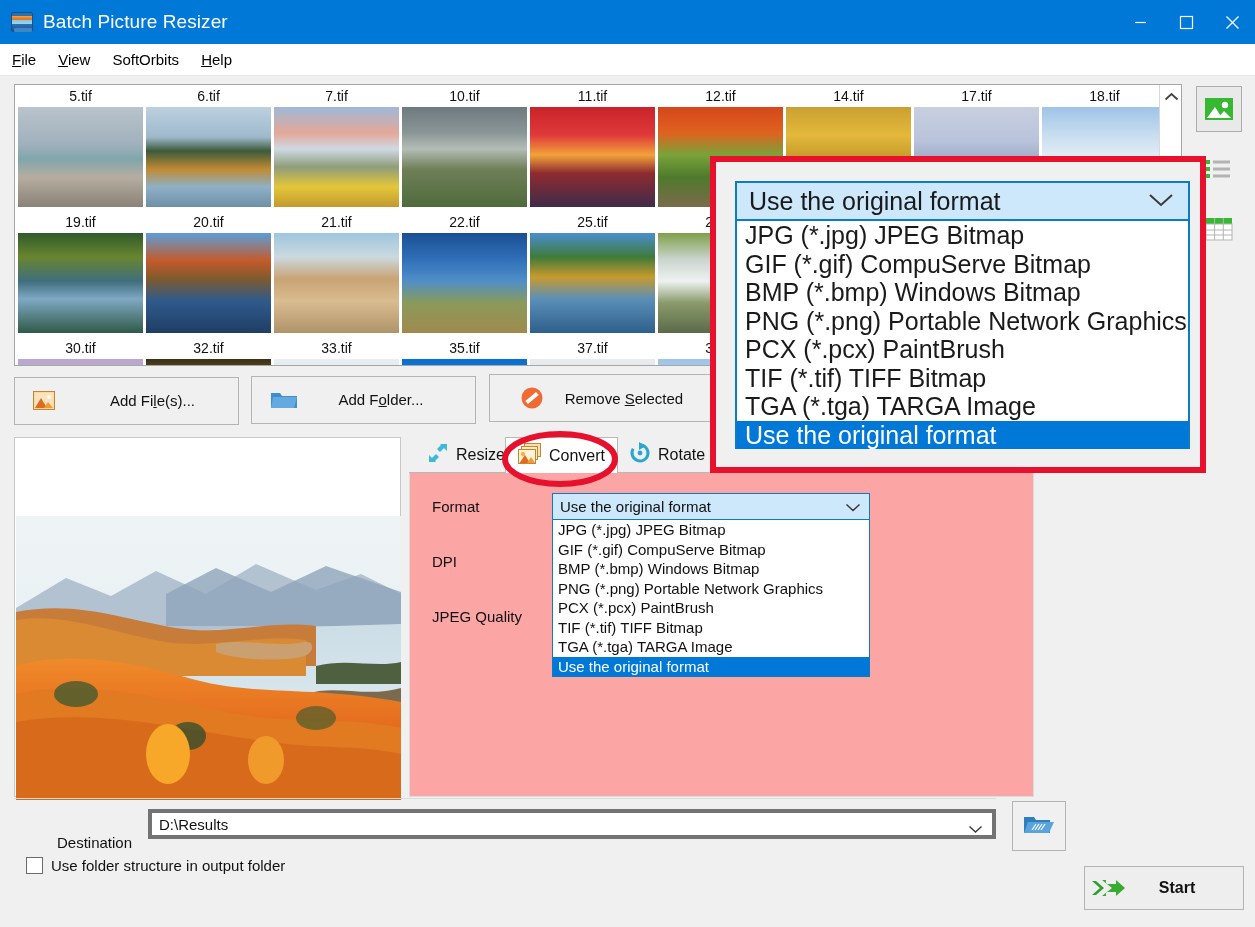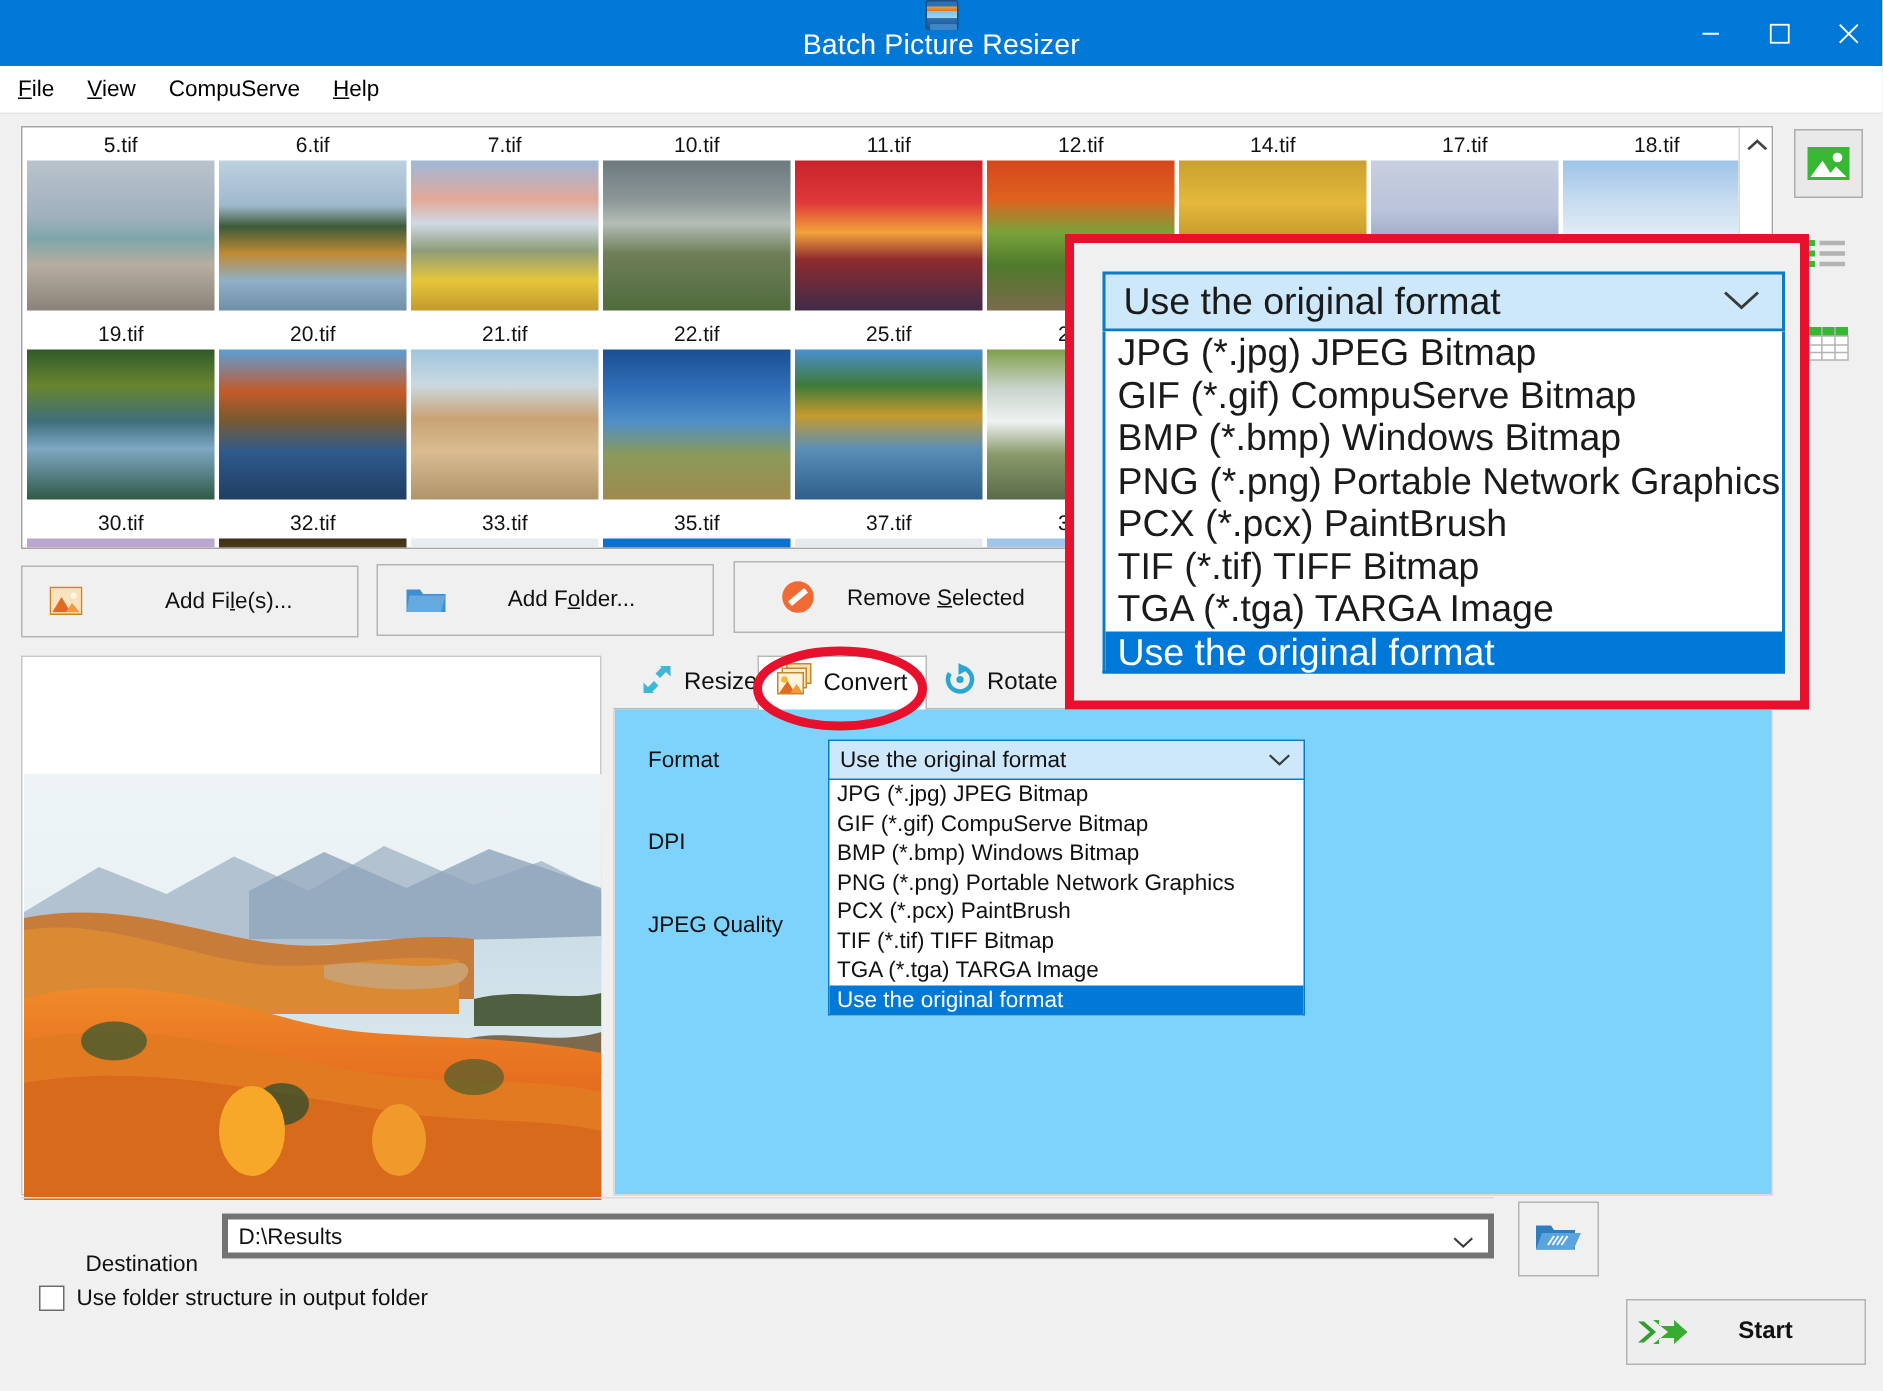--- a/index.html
+++ b/index.html
@@ -13,21 +13,21 @@
   #app {
     position: relative;
     width: 1255px; height: 927px;
     background: #f0f0f0;
   }
 
   
   .titlebar {
     position: absolute; left: 0; top: 0; width: 1255px; height: 44px;
     background: #0078d7;
-    display: flex; align-items: center; flex-direction: column;
+    display: flex; align-items: center;
   }
   .app-icon {
     width: 22px; height: 20px; margin-left: 11px; margin-right: 10px;
     border-radius: 2px;
     background: linear-gradient(#2b6fb5 0%, #2b6fb5 18%, #f0a030 19%, #e86b20 36%, #7fc4e8 37%, #9dd6f0 62%, #2b6fb5 63%, #1c5691 100%);
     border: 1px solid #1b4f86;
     position: relative;
   }
   .app-icon::after{
     content:""; position:absolute; left:2px; bottom:-1px; width:18px; height:4px;
@@ -125,22 +125,22 @@
     position: absolute; top: 0; height: 36px;
     display: flex; align-items: center; gap: 7px; padding: 0 12px;
     font-size: 16px; color: #111;
   }
   .tab.active { background: #ffffff; border: 1px solid #b8b8b8; border-bottom-color: #ffffff; height: 37px; }
   #tab-resize { left: 6px; }
   #tab-convert { left: 96px; }
   #tab-rotate { left: 208px; }
 
   .tabpanel {
-    position: absolute; left: 409px; top: 473px; width: 773px; height: 324px;
-    background: #7dd3fc; border: 1px solid #dcdcdc; border-top: none;
+    position: absolute; left: 409px; top: 473px; width: 625px; height: 324px;
+    background: #fca5a5; border: 1px solid #dcdcdc; border-top: none;
   }
   .field-label { position: absolute; font-size: 15px; color: #111; }
 
   
   .combo {
     position: absolute; left: 552px; top: 493px; width: 318px; height: 27px;
     background: #cde8fa; border: 1px solid #0a7bc4;
     display: flex; align-items: center;
   }
   .combo .val { font-size: 15px; color: #111; margin-left: 7px; }
@@ -228,21 +228,21 @@
             <line x1="1.5" y1="1.5" x2="13.5" y2="13.5" stroke="#fff" stroke-width="1.2"></line>
             <line x1="13.5" y1="1.5" x2="1.5" y2="13.5" stroke="#fff" stroke-width="1.2"></line>
           </svg>
       </div>
     </div>
   </div>
 
   <div class="menubar">
     <div class="menu-item"><u>F</u><span>ile</span></div>
     <div class="menu-item"><u>V</u><span>iew</span></div>
-    <div class="menu-item"><span>CompuServe</span></div>
+    <div class="menu-item"><span>SoftOrbits</span></div>
     <div class="menu-item"><u>H</u><span>elp</span></div>
   </div>
 
   <div class="thumbs-wrap">
     <div class="thumbs-inner" id="thumbs-inner">
         <div class="thumb-row">
           <div class="thumb-cell">
             <div class="thumb-cap"><span class="sel">5.tif</span></div>
             <div class="thumb-img" style="background-image: linear-gradient(rgb(185, 195, 203) 0%, rgb(159, 176, 189) 38%, rgb(127, 166, 171) 52%, rgb(183, 173, 160) 70%, rgb(138, 130, 120) 100%);"></div>
           </div>

